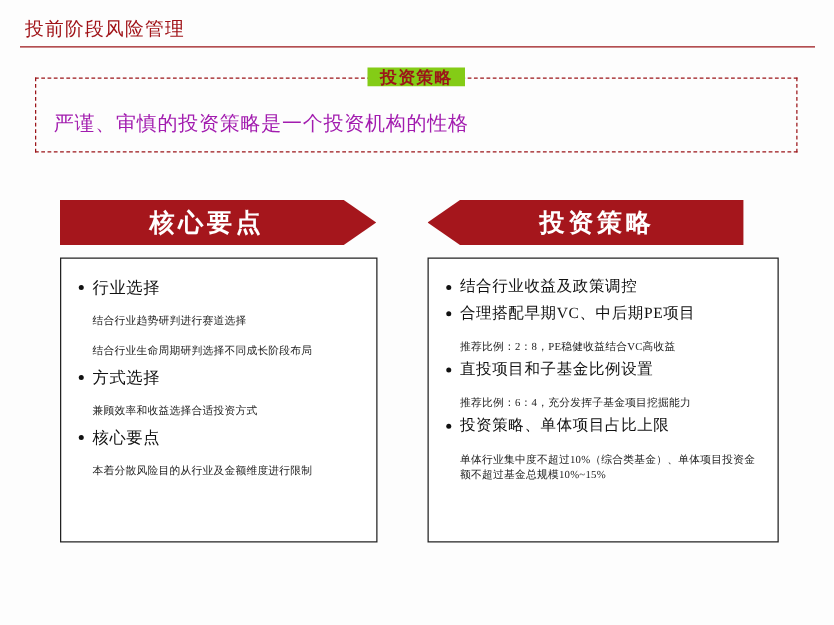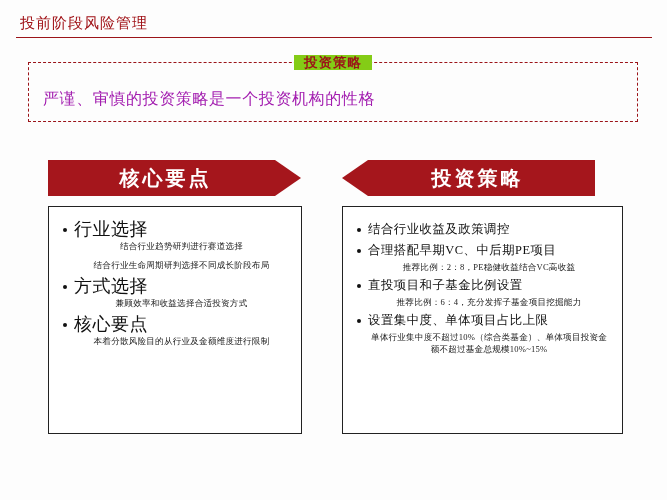--- a/index.html
+++ b/index.html
@@ -123,21 +123,21 @@
   }
   .panel-right {
     left: 342px;
     width: 281px;
     height: 228px;
   }
   .item {
     margin-bottom: 7px;
   }
   .item-head {
-    font-size: 18px;
+    font-size: 13px;
     color: #111;
     letter-spacing: 0.5px;
     position: relative;
     padding-left: 13px;
     line-height: 17px;
   }
   .item-head::before {
     content: "";
     position: absolute;
     left: 2px;
@@ -145,23 +145,22 @@
     width: 4px;
     height: 4px;
     border-radius: 50%;
     background: #111;
   }
   .item-sub {
     font-size: 8.6px;
     color: #222;
     line-height: 12px;
     padding-left: 13px;
-    margin-top: 2px;
+    margin-top: 12px;
     letter-spacing: 0.2px;
-    text-align: center;
   }
   .panel-right .item { margin-bottom: 4px; }
   .panel-right .item-head { font-size: 12.4px; }
 </style>
 </head>
 <body>
 
 <div class="slide">
 
   <div class="title-wrap">
@@ -207,18 +206,18 @@
     </div>
     <div class="item">
       <div class="item-head">合理搭配早期VC、中后期PE项目</div>
       <div class="item-sub">推荐比例：2：8，PE稳健收益结合VC高收益</div>
     </div>
     <div class="item">
       <div class="item-head">直投项目和子基金比例设置</div>
       <div class="item-sub">推荐比例：6：4，充分发挥子基金项目挖掘能力</div>
     </div>
     <div class="item">
-      <div class="item-head">设置集中度、单体项目占比上限</div>
+      <div class="item-head">投资策略、单体项目占比上限</div>
       <div class="item-sub">单体行业集中度不超过10%（综合类基金）、单体项目投资金额不超过基金总规模10%~15%</div>
     </div>
   </div>
 
 </div>
 
 </body></html>

